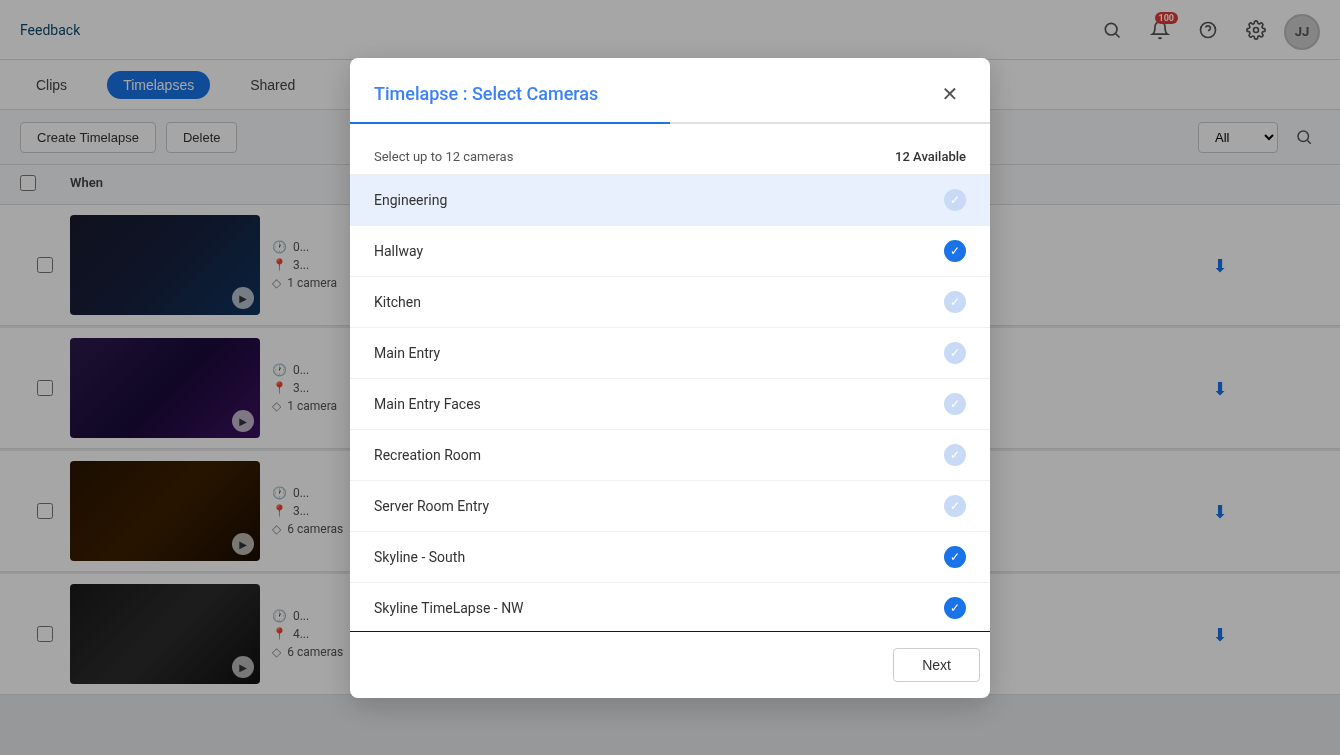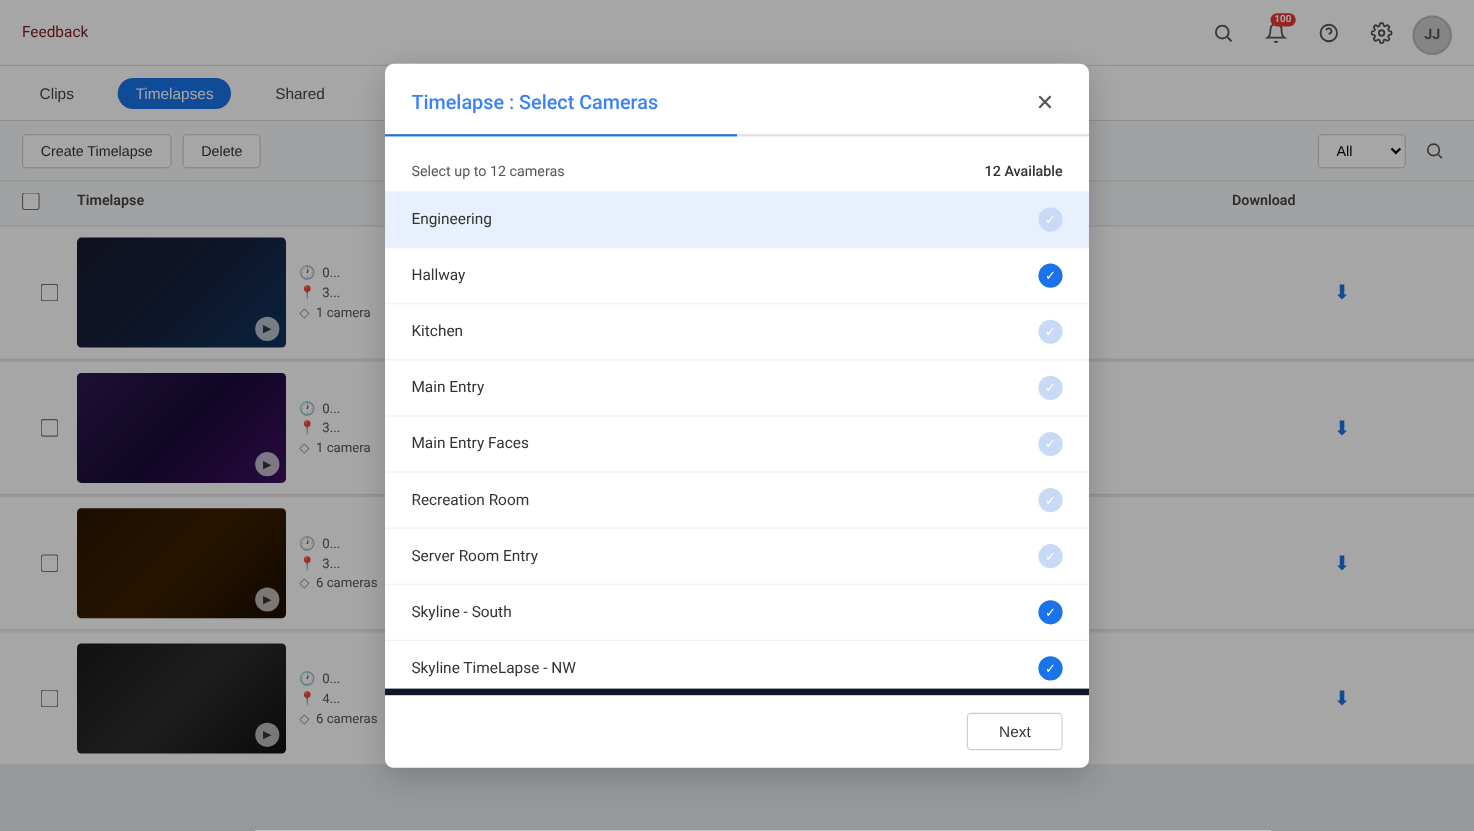--- a/index.html
+++ b/index.html
@@ -11,21 +11,21 @@
       height: 60px;
       display: flex;
       align-items: center;
       justify-content: space-between;
       padding: 0 20px;
       border-bottom: 1px solid #ddd;
       position: relative;
       z-index: 1;
     }
     .header-left { display: flex; align-items: center; }
-    .feedback-link { color: #7f1d1d; font-size: 14px; text-decoration: none; cursor: pointer; }
+    .feedback-link { color: #0c4a6e; font-size: 14px; text-decoration: none; cursor: pointer; }
     .header-right { display: flex; align-items: flex-end; gap: 8px; }
     .header-icon-btn {
       width: 40px; height: 40px; border-radius: 50%; border: none;
       background: transparent; cursor: pointer; display: flex; align-items: center; justify-content: center;
       color: #555; font-size: 20px;
     }
     .notif-wrapper { position: relative; display: inline-flex; }
     .notif-badge {
       position: absolute; top: 2px; right: 2px;
       background: #e53935; color: #fff; font-size: 9px;
@@ -165,23 +165,23 @@
     .camera-item.highlighted { background: #e8f0fe; }
     .camera-check {
       width: 22px; height: 22px; border-radius: 50%;
       border: 2px solid #ccc; display: flex; align-items: center; justify-content: center;
       font-size: 12px;
     }
     .camera-check.checked { background: #1a73e8; border-color: #1a73e8; color: #fff; }
     .camera-check.light-check { background: #c8daf5; border-color: #c8daf5; color: #fff; }
 
     .modal-footer {
-      padding: 16px 24px;
+      padding: 16px 10px;
       display: flex; justify-content: flex-end;
-      border-top: 6px solid #0f172a;
+      border-top: 1px solid #0f172a;
     }
     .next-btn {
       padding: 8px 28px; border-radius: 4px; border: 1px solid #ccc;
       background: #fff; color: #333; font-size: 14px; cursor: pointer;
     }
 
     
     .camera-list::-webkit-scrollbar { width: 6px; }
     .camera-list::-webkit-scrollbar-track { background: #f0f0f0; }
     .camera-list::-webkit-scrollbar-thumb { background: #bbb; border-radius: 3px; }
@@ -243,21 +243,20 @@
   <button class="search-icon-btn">
     <svg width="18" height="18" viewBox="0 0 24 24" fill="none" stroke="currentColor" stroke-width="2">
       <circle cx="11" cy="11" r="7"></circle>
         <line x1="21" y1="21" x2="16.65" y2="16.65"></line>
     </svg>
   </button>
 </div>
 
 <div class="table-header">
   <div><input type="checkbox" style=""></div>
-  <div>Timelapse</div>
   <div>When</div>
   <div></div>
   <div>Share</div>
   <div>Download</div>
 </div>
 
 <div>
 
   <div class="table-row">
     <div class="checkbox-col">

